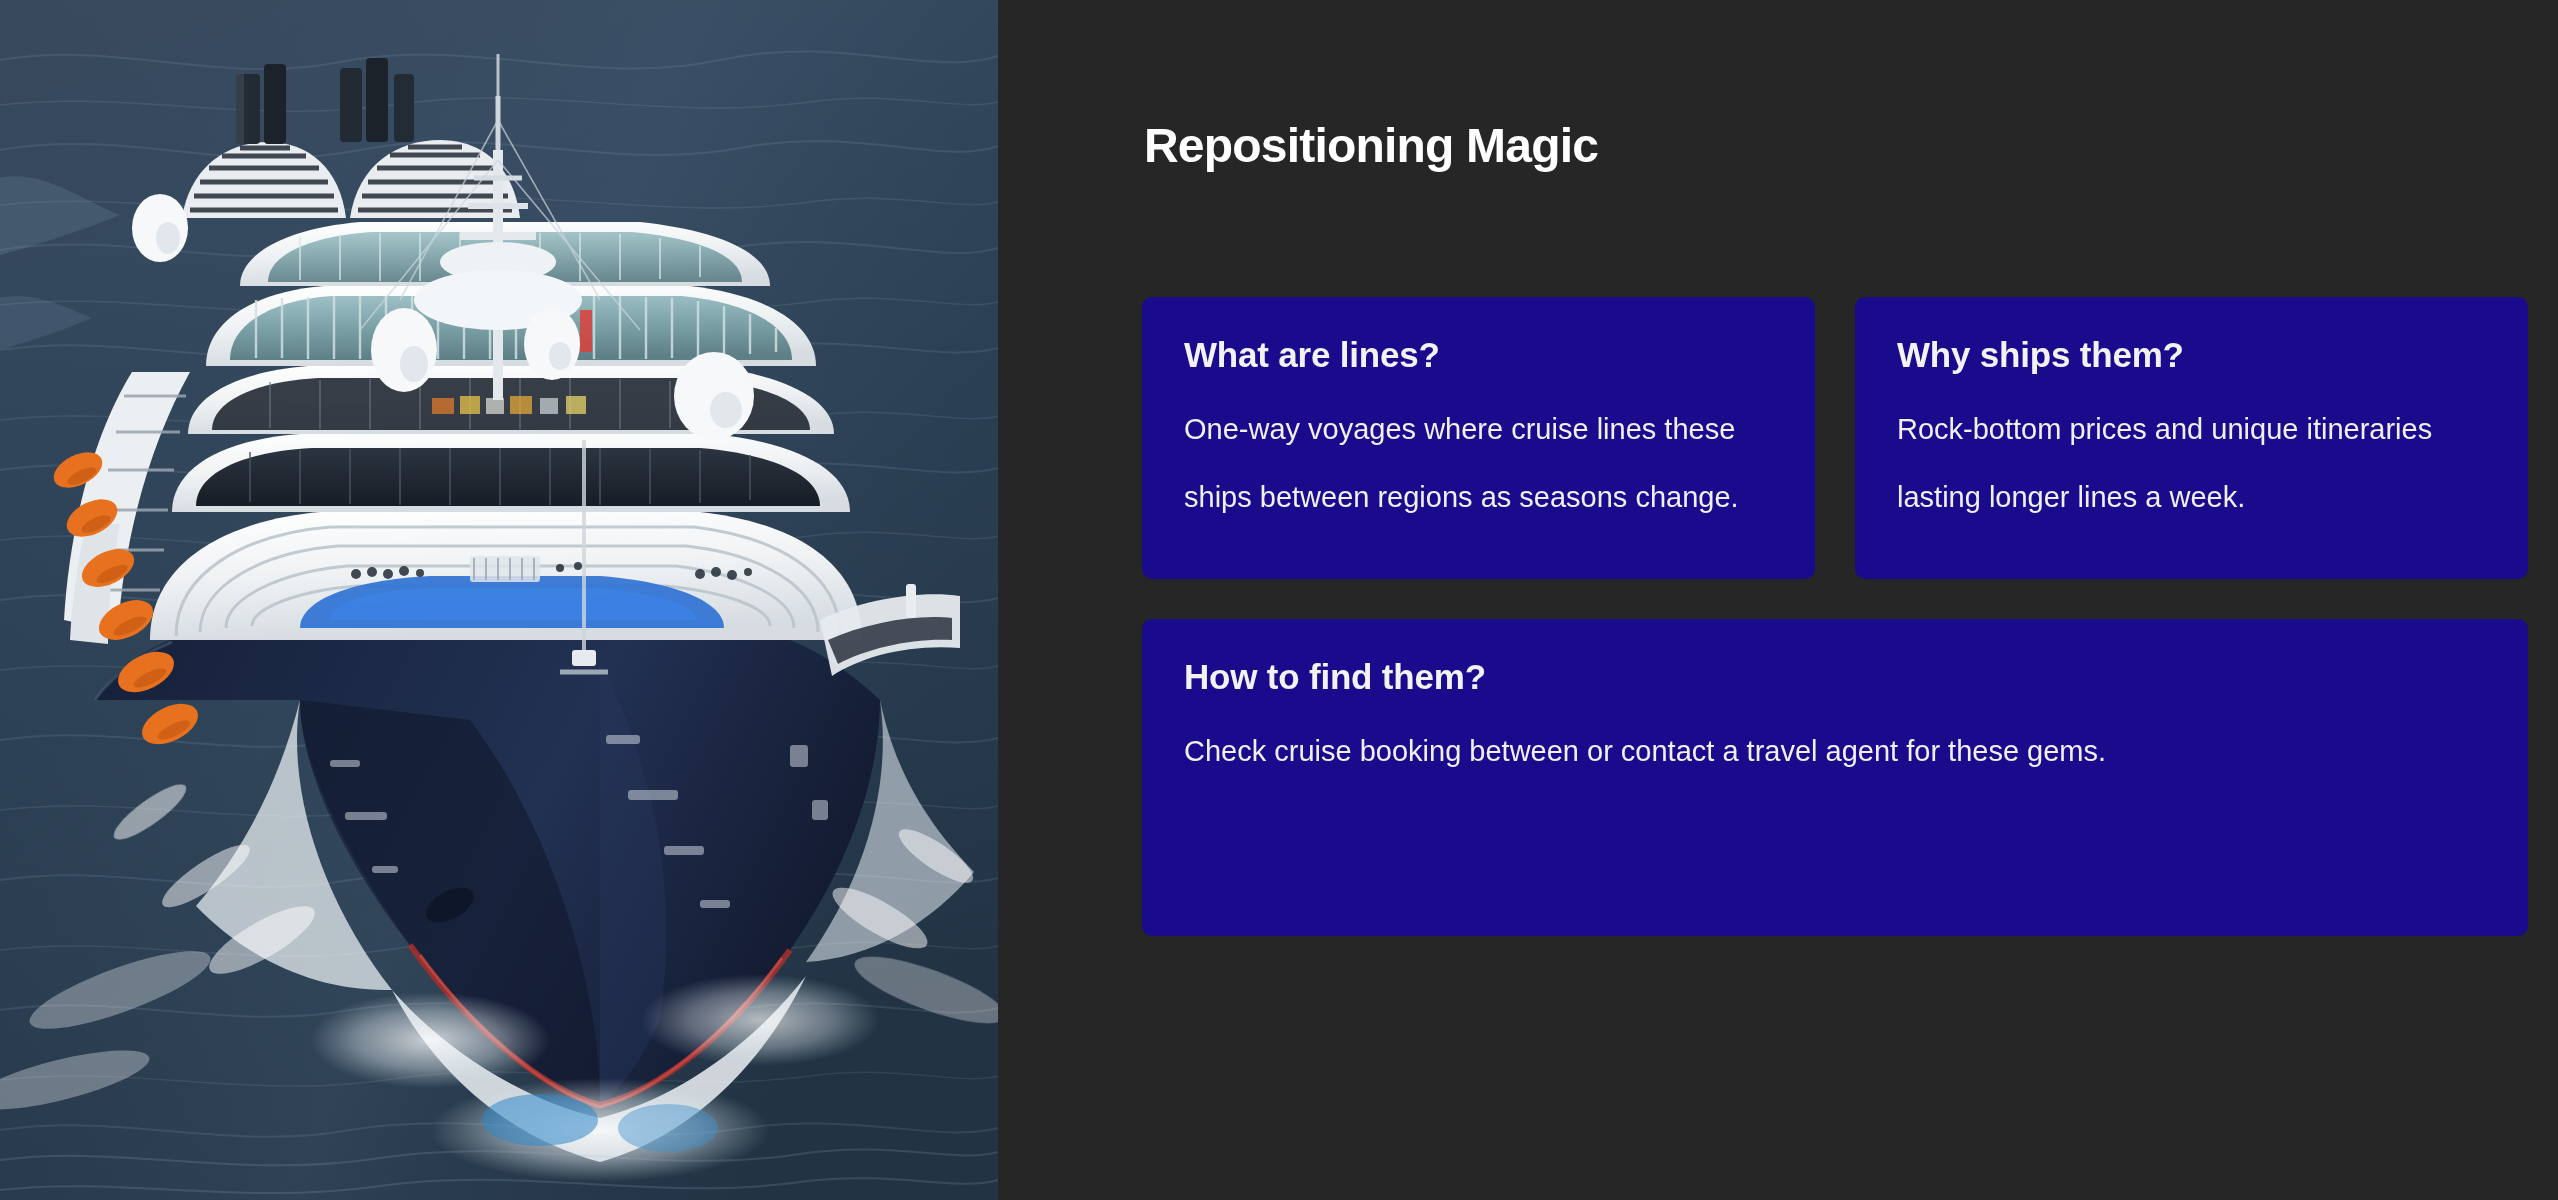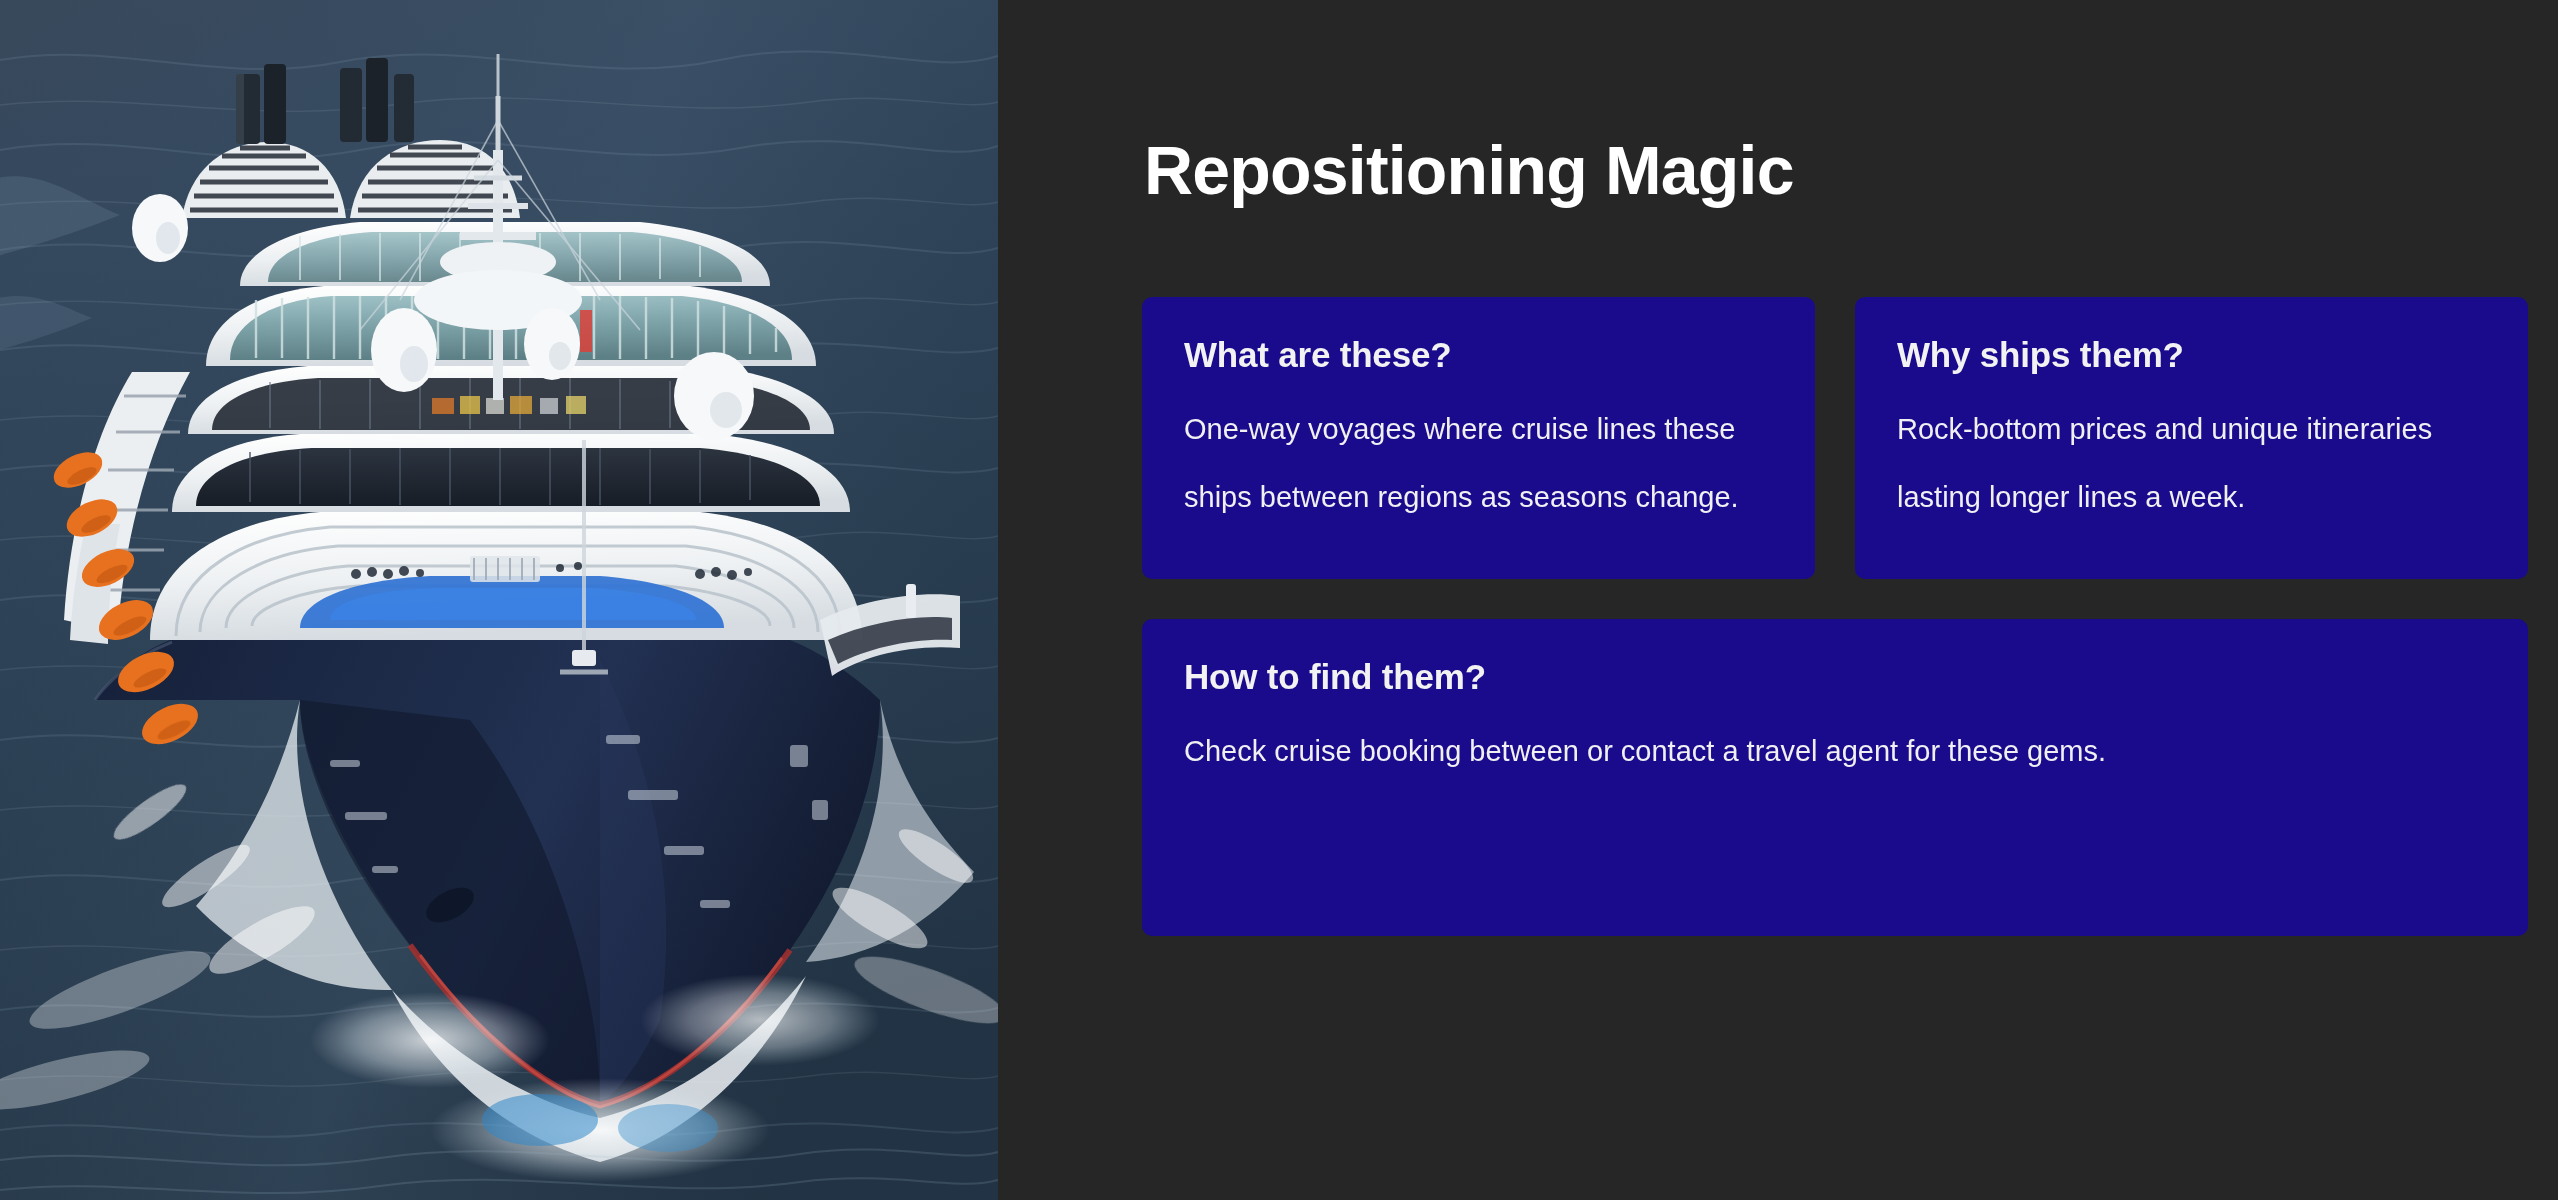--- a/index.html
+++ b/index.html
@@ -42,21 +42,21 @@
     flex: 1 1 auto;
     height: 1200px;
     background: #262626;
     padding: 0;
   }
 
   .page-title {
     position: absolute;
     left: 146px;
     top: 88px;
-    font-size: 68px;
+    font-size: 48px;
     line-height: 1.08;
     font-weight: bold;
     color: #ffffff;
     letter-spacing: -0.8px;
     white-space: nowrap;
   }
 
   .card-grid {
     position: absolute;
     left: 144px;
@@ -467,21 +467,21 @@
     </svg>
   </div>
 
   <div class="content-panel">
 
     <h1 class="page-title">Repositioning Magic</h1>
 
     <div class="card-grid">
 
       <div class="card half">
-        <div class="card-title">What are these?</div>
+        <div class="card-title">What are lines?</div>
         <p class="card-body">One-way voyages where cruise lines these ships between regions as seasons change.</p>
       </div>
 
       <div class="card half">
         <div class="card-title">Why ships them?</div>
         <p class="card-body">Rock-bottom prices and unique itineraries lasting longer lines a week.</p>
       </div>
 
       <div class="card full">
         <div class="card-title">How to find them?</div>

